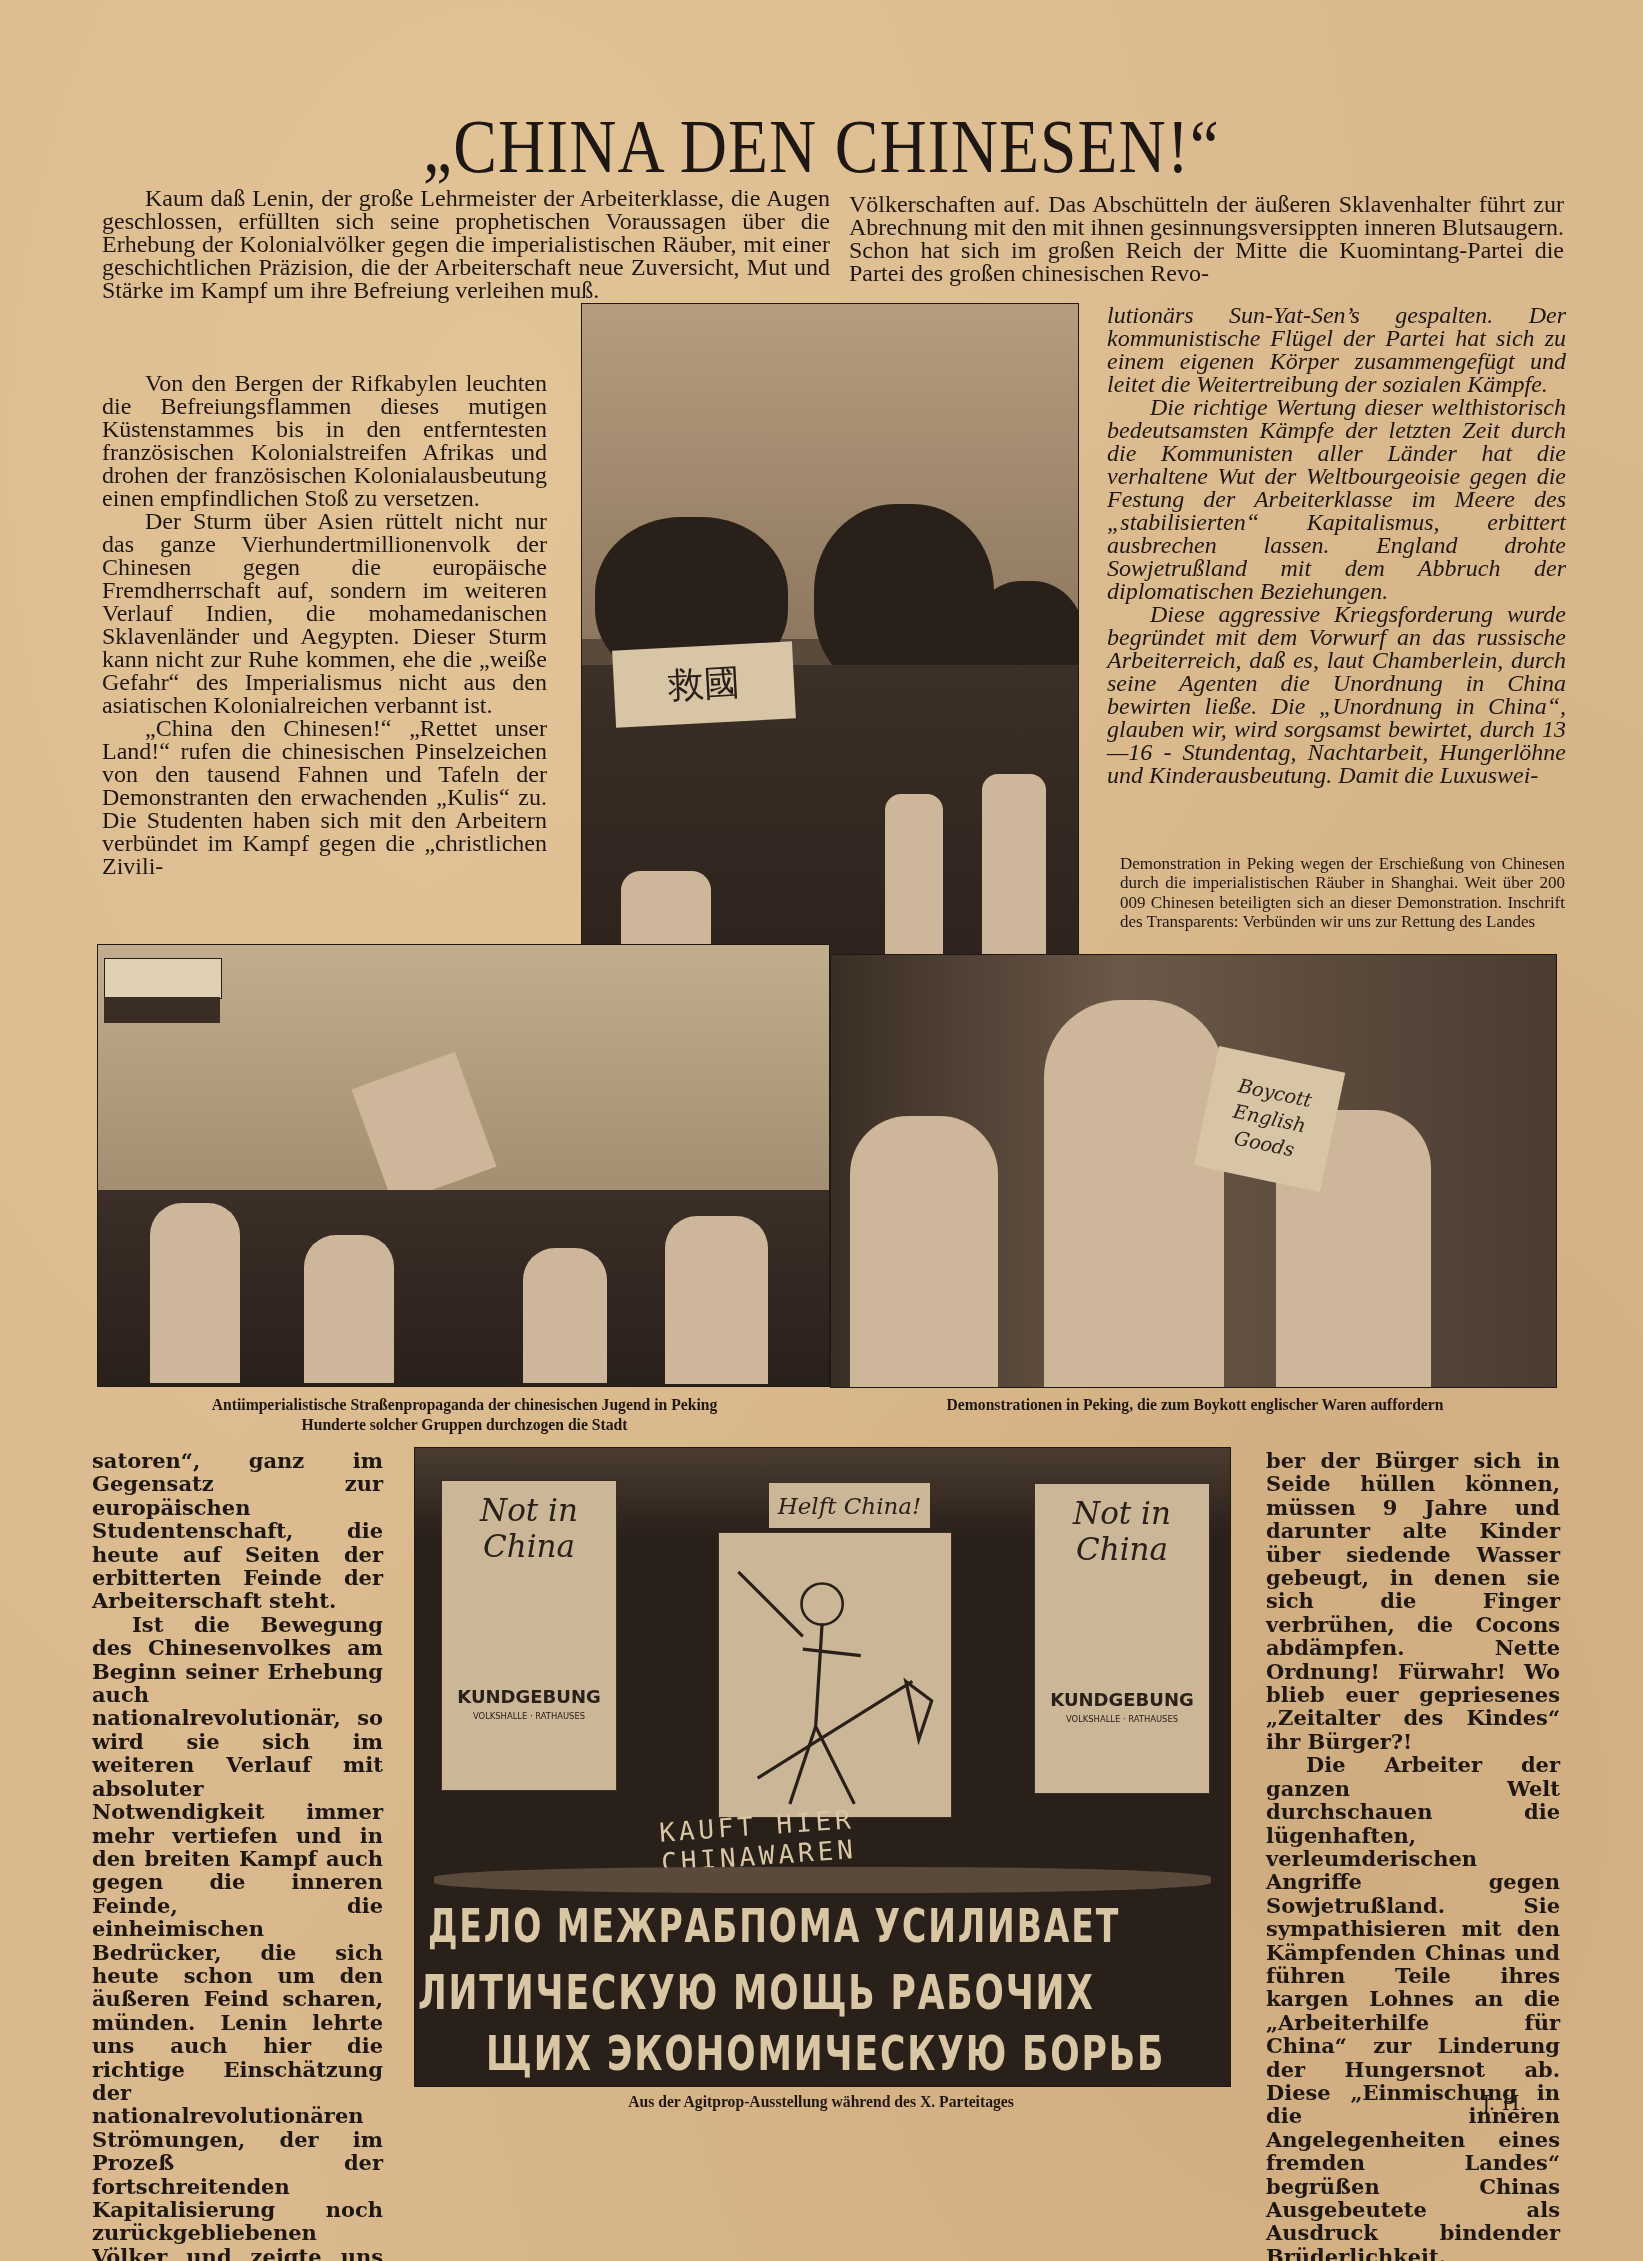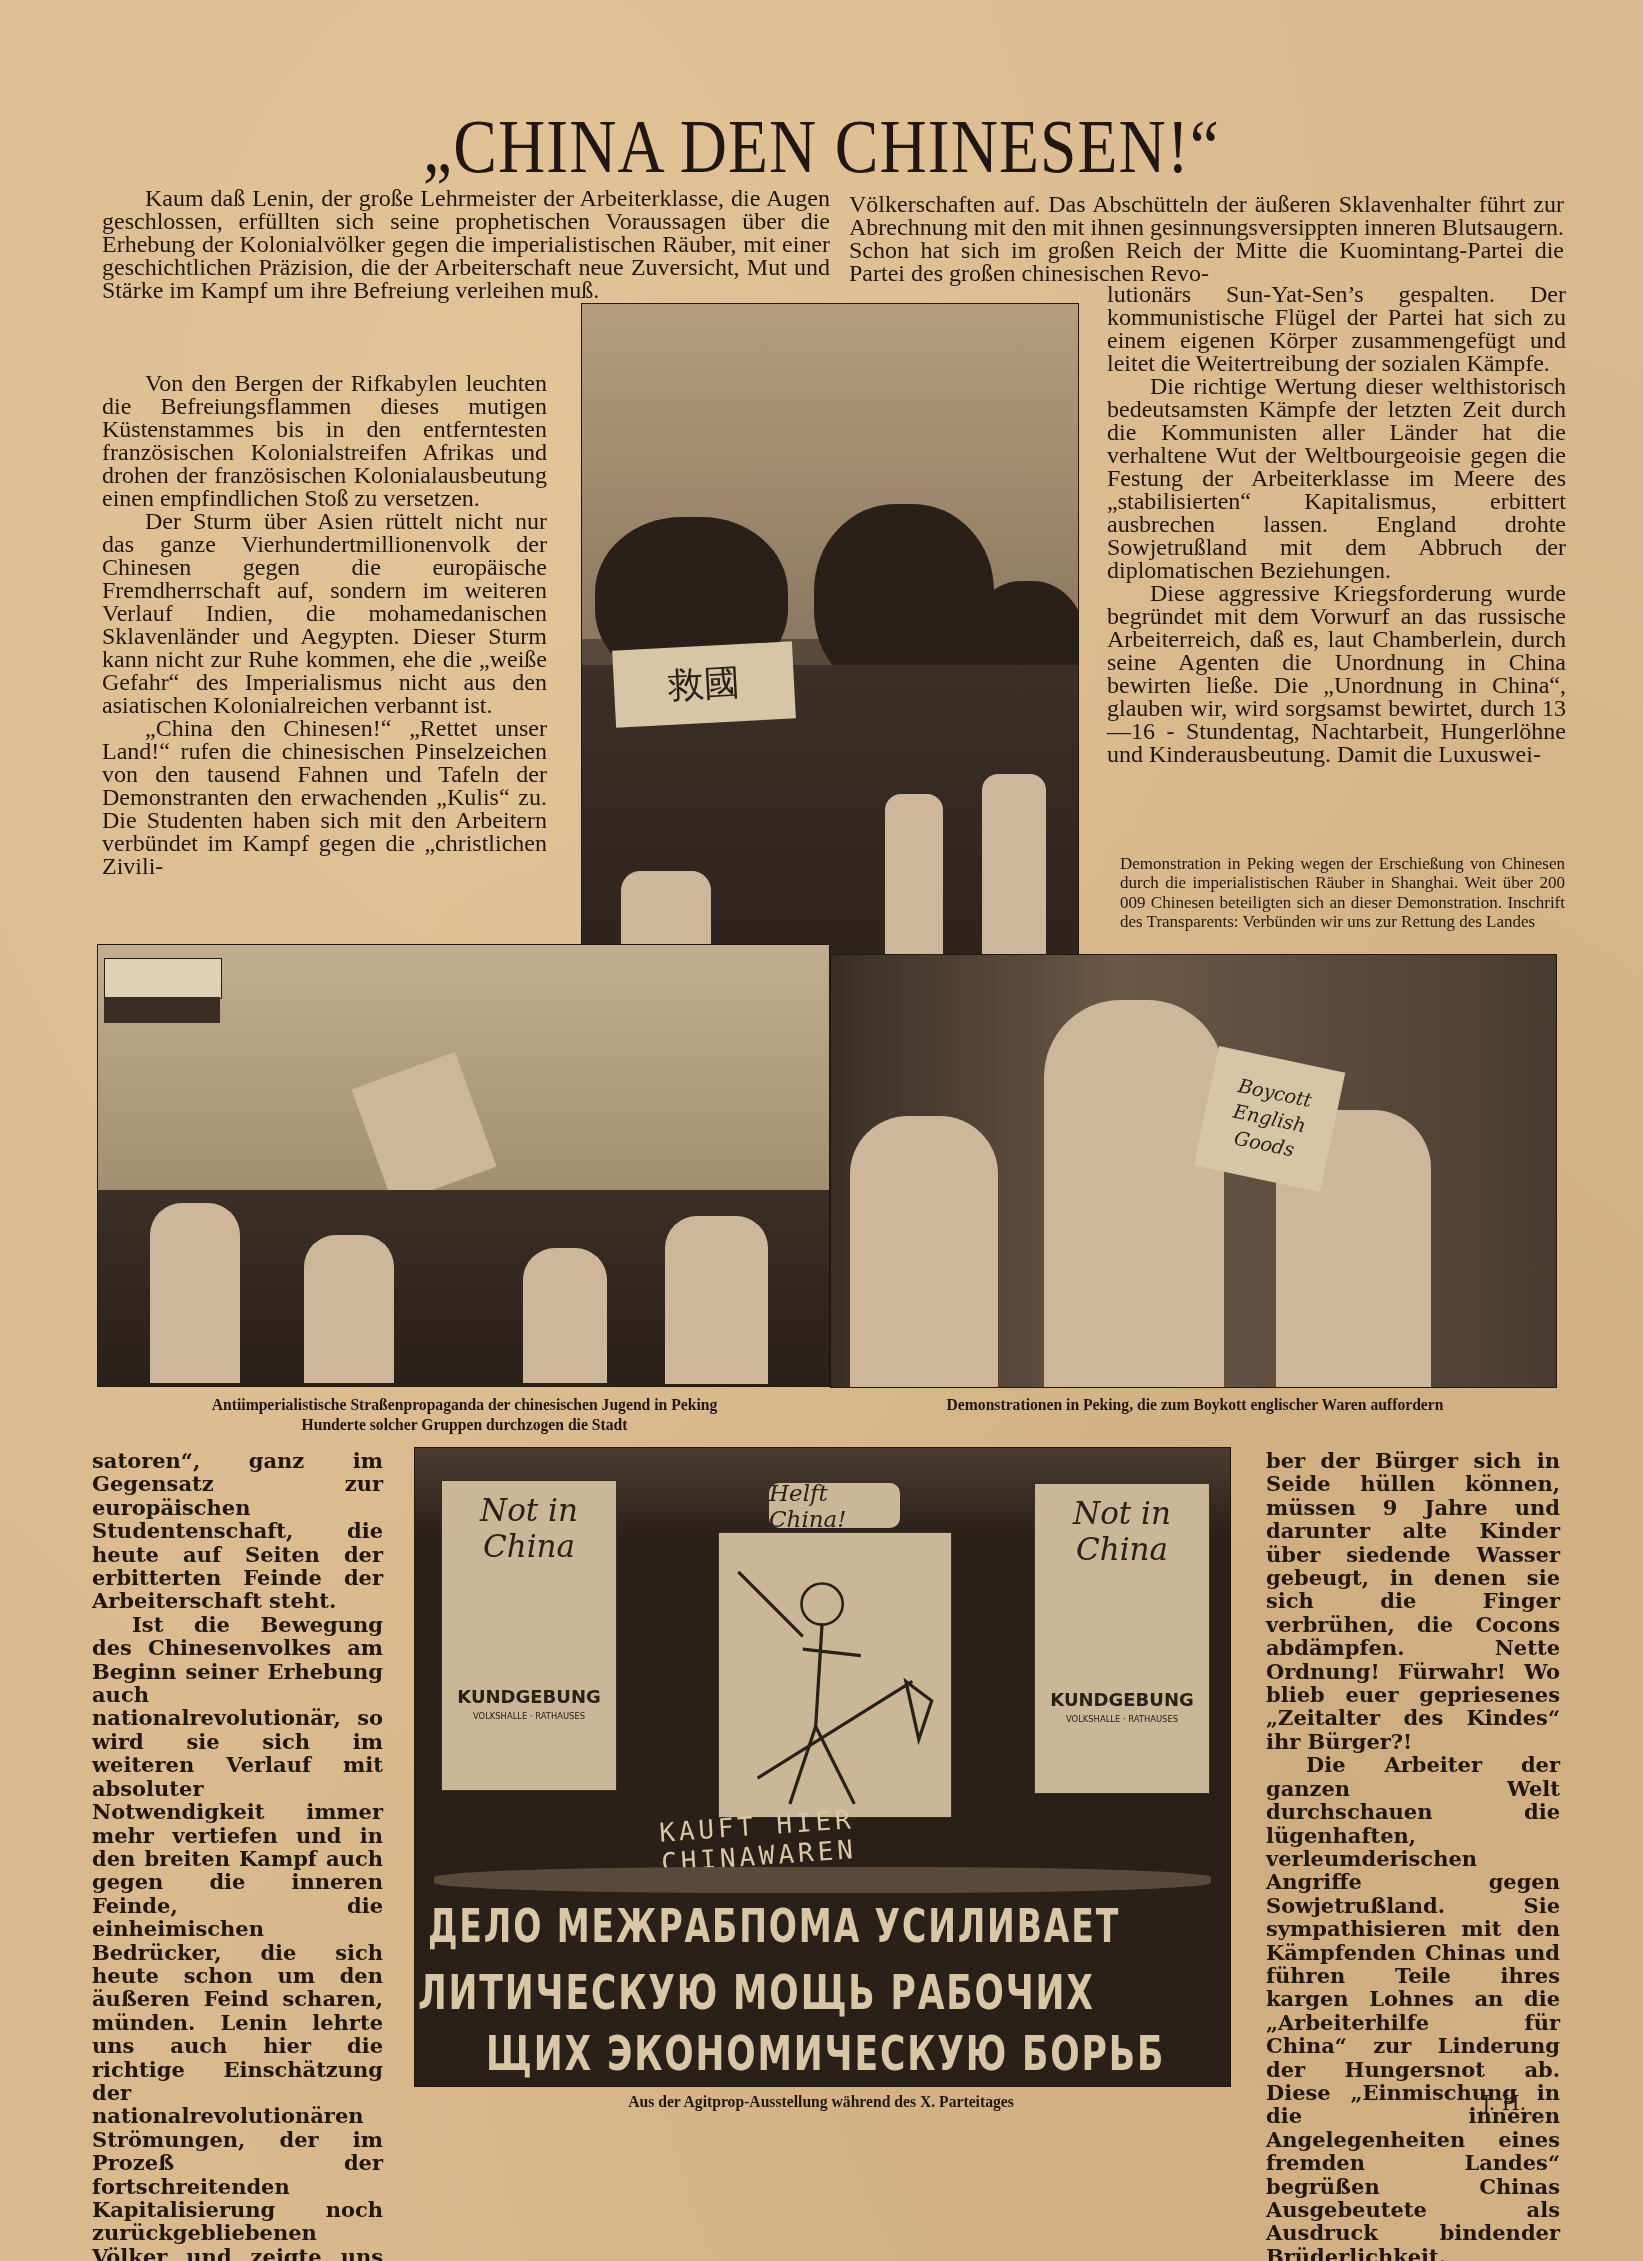--- a/index.html
+++ b/index.html
@@ -49,21 +49,21 @@
 </div>
 <div class="abs col" style="left:102px; top:372px; width:445px;">
   <p>Von den Bergen der Rifkabylen leuchten die Befreiungsflammen dieses mutigen Küstenstammes bis in den entferntesten französischen Kolonialstreifen Afrikas und drohen der französischen Kolonialausbeutung einen empfindlichen Stoß zu versetzen.</p>
   <p>Der Sturm über Asien rüttelt nicht nur das ganze Vierhundertmillionenvolk der Chinesen gegen die europäische Fremdherrschaft auf, sondern im weiteren Verlauf Indien, die mohamedanischen Sklavenländer und Aegypten. Dieser Sturm kann nicht zur Ruhe kommen, ehe die „weiße Gefahr“ des Imperialismus nicht aus den asiatischen Kolonialreichen verbannt ist.</p>
   <p>„China den Chinesen!“ „Rettet unser Land!“ rufen die chinesischen Pinselzeichen von den tausend Fahnen und Tafeln der Demonstranten den erwachenden „Kulis“ zu. Die Studenten haben sich mit den Arbeitern verbündet im Kampf gegen die „christlichen Zivili-</p>
 </div>
 
 <div class="abs col" style="left:849px; top:193px; width:715px;">
   <p class="noind">Völkerschaften auf. Das Abschütteln der äußeren Sklavenhalter führt zur Abrechnung mit den mit ihnen gesinnungsversippten inneren Blutsaugern. Schon hat sich im großen Reich der Mitte die Kuomintang-Partei die Partei des großen chinesischen Revo-</p>
 </div>
-<div class="abs col" style="left:1107px; top:283px; width:459px;">
+<div class="abs col" style="left:1107px; top:304px; width:459px;font-style:italic;">
   <p class="noind">lutionärs Sun-Yat-Sen’s gespalten. Der kommunistische Flügel der Partei hat sich zu einem eigenen Körper zusammengefügt und leitet die Weitertreibung der sozialen Kämpfe.</p>
   <p>Die richtige Wertung dieser welthistorisch bedeutsamsten Kämpfe der letzten Zeit durch die Kommunisten aller Länder hat die verhaltene Wut der Weltbourgeoisie gegen die Festung der Arbeiterklasse im Meere des „stabilisierten“ Kapitalismus, erbittert ausbrechen lassen. England drohte Sowjetrußland mit dem Abbruch der diplomatischen Beziehungen.</p>
   <p>Diese aggressive Kriegsforderung wurde begründet mit dem Vorwurf an das russische Arbeiterreich, daß es, laut Chamberlein, durch seine Agenten die Unordnung in China bewirten ließe. Die „Unordnung in China“, glauben wir, wird sorgsamst bewirtet, durch 13—16 - Stundentag, Nachtarbeit, Hungerlöhne und Kinderausbeutung. Damit die Luxuswei-</p>
 </div>
 
 <div class="abs photo" style="left:581px; top:303px; width:496px; height:741px;">
   <div class="sky" style="height:335px;"></div>
   <div class="dark" style="left:13px; top:213px; width:193px; height:168px;"></div>
   <div class="dark" style="left:232px; top:200px; width:180px; height:193px;"></div>
   <div class="dark" style="left:387px; top:277px; width:116px; height:129px;"></div>
@@ -113,21 +113,21 @@
 
 <div class="abs photo" style="left:414px; top:1447px; width:815px; height:638px; background:#2a201a;">
   <div style="position:absolute; left:0; right:0; top:0; height:90px; background:linear-gradient(#4a3c30,#2a201a);"></div>
 
   <div class="poster" style="left:26px; top:32px; width:174px; height:309px;">
     <div class="script">Not in China</div>
     <div class="kund">KUNDGEBUNG</div>
     <div class="small">VOLKSHALLE · RATHAUSES</div>
   </div>
 
-  <div class="banner" style="left:354px; top:35px; width:131px; height:45px; font-style:italic; font-size:23px; background:#cbb797;border-radius:10px;">
+  <div class="banner" style="left:354px; top:35px; width:161px; height:45px; font-style:italic; font-size:23px; background:#cbb797;">
     <span>Helft China!</span>
   </div>
 
   <div class="poster" style="left:303px; top:84px; width:232px; height:284px;">
     <svg width="232" height="284" viewBox="0 0 360 440">
       <circle cx="160" cy="110" r="32" fill="none" stroke="#2a201a" stroke-width="4"></circle>
       <path d="M160 140 L150 300 L110 420 M150 300 L210 420 M130 180 L220 190 M30 60 Q90 120 130 160" fill="none" stroke="#2a201a" stroke-width="5"></path>
       <path d="M60 380 L300 230 M290 230 L330 260 L310 320 Z" fill="none" stroke="#2a201a" stroke-width="5"></path>
     </svg>
   </div>

